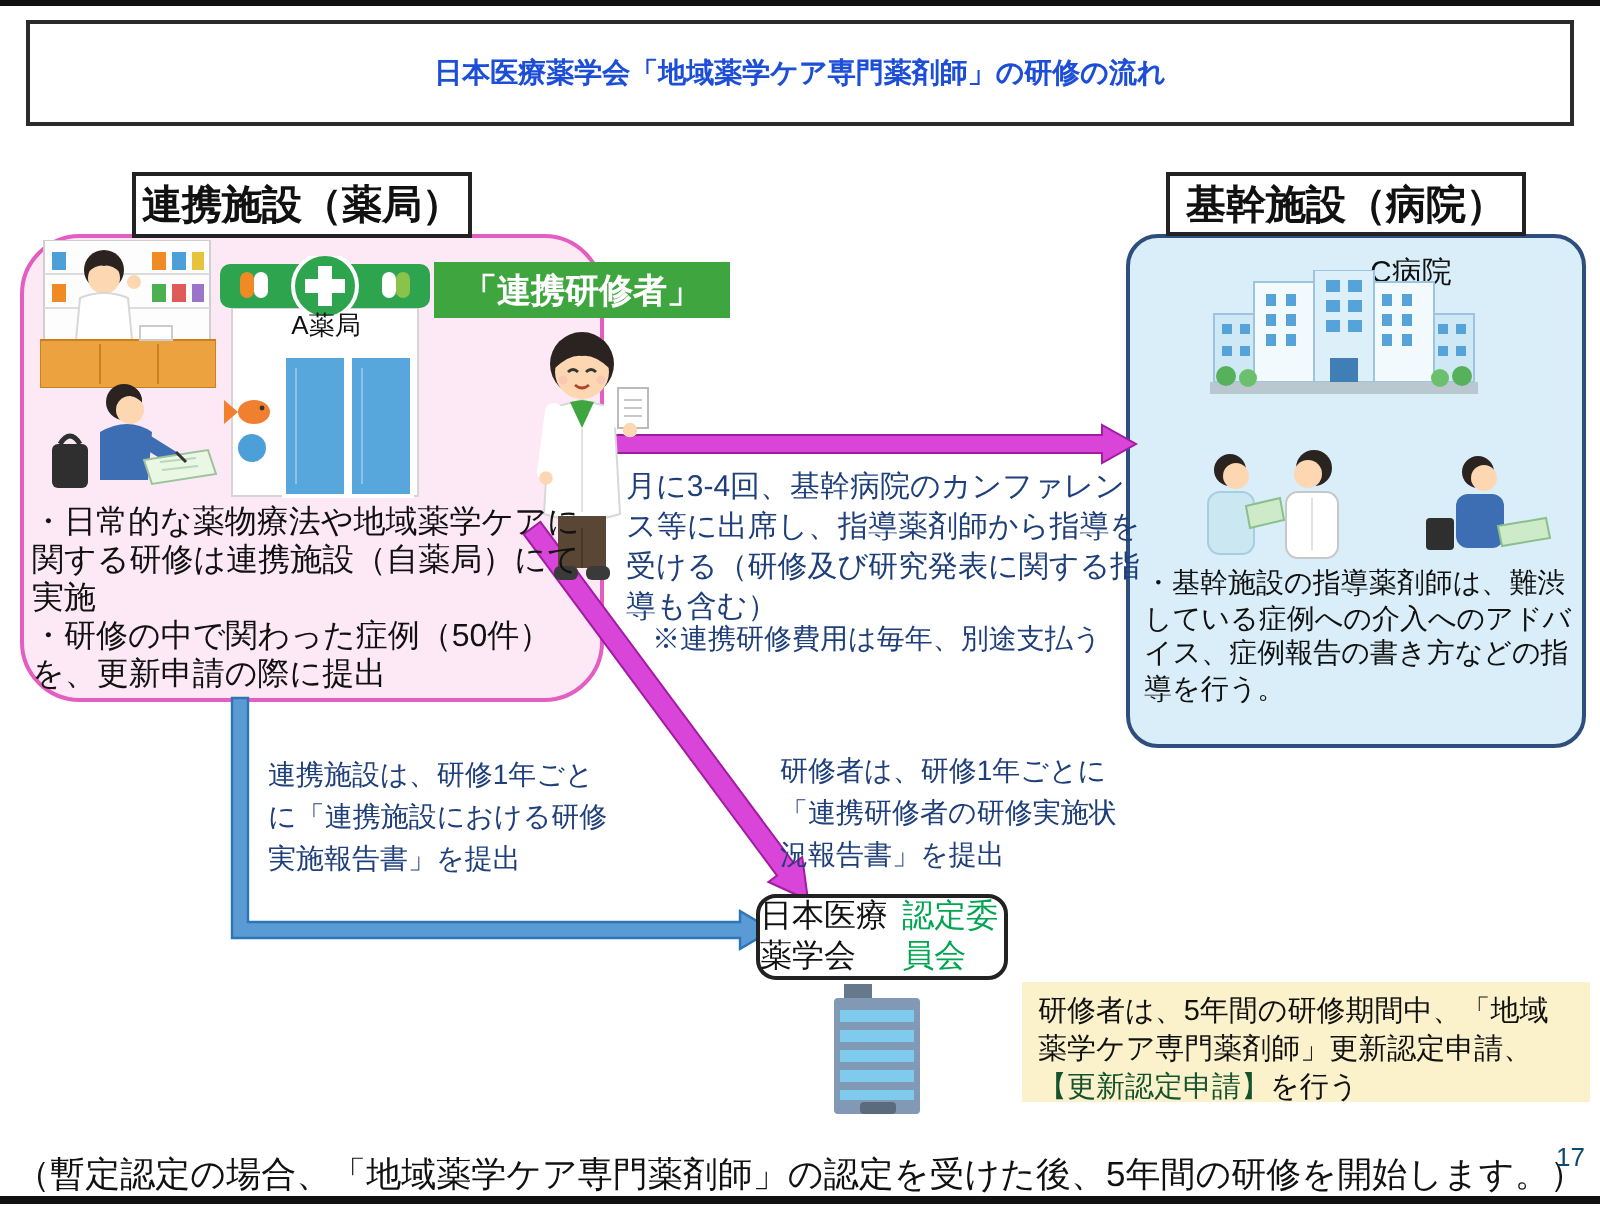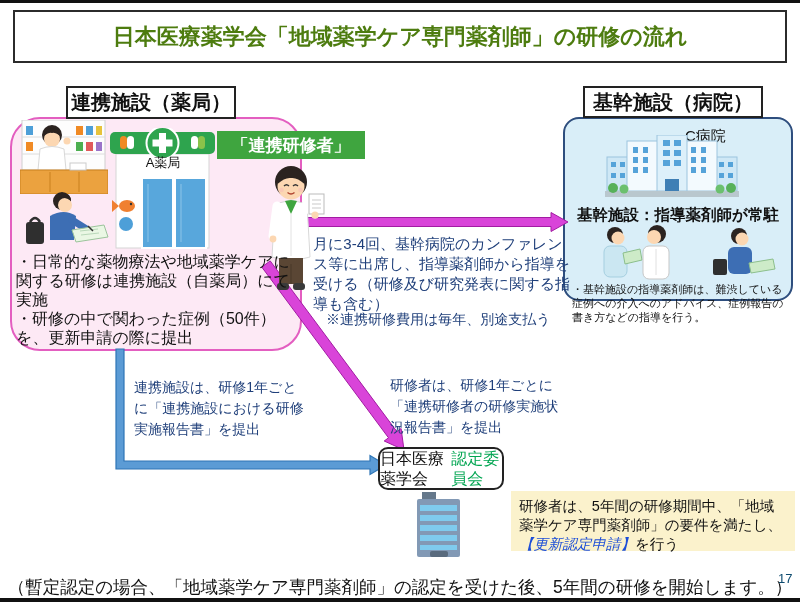--- a/index.html
+++ b/index.html
@@ -5,60 +5,60 @@
   * { margin:0; padding:0; box-sizing:border-box; }
   html,body { width:800px; height:603px; }
   body { font-family:"Liberation Sans", sans-serif; background:#fff; position:relative; overflow:hidden; }
   .abs { position:absolute; }
 
   .slide-topline    { left:0; top:0; width:800px; height:3px; background:#111; }
   .slide-bottomline { left:0; top:598px; width:800px; height:4px; background:#111; }
 
   .title-box { left:13px; top:10px; width:774px; height:53px; background:#fff;
     border:2px solid #2b2b2b; display:flex; align-items:center; justify-content:center;
-    font-size:22px; font-weight:600; color:#4d7c0f; }
+    font-size:14px; font-weight:600; color:#1d4ed8; }
 
   .hdr-box { background:#fff; border:2px solid #222; display:flex; align-items:center;
     justify-content:center; font-size:20px; font-weight:700; color:#111; z-index:4;text-align:right; }
   .hdr-renkei { left:66px; top:86px; width:170px; height:33px; }
   .hdr-kikan  { left:583px; top:86px; width:180px; height:32px; }
 
   .pink-box { left:10px; top:117px; width:292px; height:234px; background:#FDE9F5;
     border:2.5px solid #E35EC0; border-radius:30px; z-index:1; }
-  .blue-box { left:563px; top:117px; width:230px; height:184px; background:#D9EEF8;
+  .blue-box { left:563px; top:117px; width:230px; height:257px; background:#D9EEF8;
     border:2px solid #2E4E7E; border-radius:16px; z-index:1; }
 
   .green-label { left:217px; top:131px; width:148px; height:28px; background:#3FA53F;
     color:#fff; font-size:17px; font-weight:700; display:flex; align-items:center;
     justify-content:center; z-index:4; }
 
   .pink-bullet { color:#111; font-size:16px; line-height:1.18; z-index:4; }
   .pink-b1 { left:16px; top:253px; width:287px; }
   .pink-b2 { left:16px; top:310px; width:287px; }
 
   .navy { color:#1F3F7A; }
   .attend-text { left:313px; top:234px; width:258px; font-size:15px; line-height:1.33; z-index:4; }
   .fee-note    { left:326px; top:311px; width:230px; font-size:14px; z-index:4; }
   .facility-report { left:134px; top:377px; width:170px; font-size:14px; line-height:1.5; z-index:4; }
   .trainee-report  { left:390px; top:375px; width:174px; font-size:14px; line-height:1.5; z-index:4; }
 
   .c-label { left:120px; top:8px; font-size:15px; color:#111; }
   .kikan-caption { left:0; top:86px; width:100%; text-align:center; font-size:15.5px;
     font-weight:700; color:#111; }
-  .kikan-bullet { left:7px; top:164px; width:220px; font-size:11px; line-height:1.25; color:#111; }
+  .kikan-bullet { left:7px; top:164px; width:220px; font-size:14px; line-height:1.25; color:#111; }
 
   .committee-box { left:378px; top:447px; width:126px; height:43px; background:#fff;
     border:2px solid #222; border-radius:10px; display:flex; flex-direction:row;
     align-items:center; justify-content:center; z-index:4; }
   .committee-box .l1 { font-size:16px; color:#111; line-height:1.2; }
   .committee-box .l2 { font-size:16px; color:#00A551; line-height:1.2; }
 
   .yellow-box { left:511px; top:491px; width:284px; height:60px; background:#FBF2CC;
     padding:6px 8px; font-size:14.5px; line-height:1.32; color:#111; z-index:4; }
-  .green-inline { color:#1d4ed8;font-style:italic; }
+  .green-inline { color:#14532d; }
 
   .footer-note { left:0; top:575px; width:800px; text-align:center; font-size:17.5px; color:#111; }
   .page-num { left:778px; top:571px; font-size:13px; color:#0c4a6e; }
 
   .arrows { left:0; top:0; width:800px; height:603px; z-index:2; pointer-events:none; }
   .illus { z-index:3; }
   svg { display:block; }
   .pharmacy-name { left:132px; top:154px; width:62px; font-size:13px; color:#111; z-index:4; text-align:center; }
 </style>
 </head>
@@ -215,21 +215,20 @@
           <rect x="123" y="38" width="5" height="5"></rect>
       </g>
       <rect x="60" y="44" width="14" height="12" fill="#3F7FB5"></rect>
       <rect x="0" y="56" width="134" height="6" fill="#B9C7CE"></rect>
       <circle cx="8" cy="53" r="5" fill="#57B15A"></circle>
         <circle cx="19" cy="54" r="4.5" fill="#6BC06E"></circle>
       <circle cx="115" cy="54" r="4.5" fill="#6BC06E"></circle>
         <circle cx="126" cy="53" r="5" fill="#57B15A"></circle>
     </svg>
   </div>
-  <div class="abs kikan-caption">基幹施設：指導薬剤師が常駐</div>
   <div class="abs illus" style="left:12px; top:104px;">
     <svg width="200" height="58" viewBox="0 0 200 58">
       <circle cx="38" cy="12" r="8" fill="#2b2320"></circle>
       <circle cx="41" cy="15" r="6.5" fill="#FCD7B2"></circle>
       <rect x="27" y="23" width="23" height="31" rx="6" fill="#CBE7F2" stroke="#A5CFE0"></rect>
       <polygon points="46,30 63,26 65,37 48,41" fill="#CDEBC8" stroke="#8CBF8C"></polygon>
       <circle cx="80" cy="11" r="9" fill="#2b2320"></circle>
       <circle cx="77" cy="14" r="7" fill="#FCD7B2"></circle>
       <rect x="66" y="23" width="26" height="33" rx="6" fill="#fff" stroke="#c7c7c7"></rect>
       <line x1="79" y1="26" x2="79" y2="52" stroke="#e0e0e0"></line>
@@ -260,17 +259,17 @@
     <rect x="5" y="13" width="37" height="6" fill="#7FCBEE"></rect>
     <rect x="5" y="23" width="37" height="6" fill="#7FCBEE"></rect>
     <rect x="5" y="33" width="37" height="6" fill="#7FCBEE"></rect>
     <rect x="5" y="43" width="37" height="6" fill="#7FCBEE"></rect>
     <rect x="5" y="53" width="37" height="5" fill="#7FCBEE"></rect>
     <rect x="15" y="59" width="18" height="6" rx="2" fill="#5A6B7E"></rect>
   </svg>
 </div>
 
 <div class="abs yellow-box">
-  <span>研修者は、5年間の研修期間中、「地域薬学ケア専門薬剤師」の要件を満たし、</span><span class="green-inline">【更新認定申請】</span><span>を行う</span>
+  <span>研修者は、5年間の研修期間中、「地域薬学ケア専門薬剤師」更新認定申請、</span><span class="green-inline">【更新認定申請】</span><span>を行う</span>
 </div>
 
 <div class="abs footer-note">（暫定認定の場合、「地域薬学ケア専門薬剤師」の認定を受けた後、5年間の研修を開始します。）</div>
 <div class="abs page-num">17</div>
 
 </body></html>

